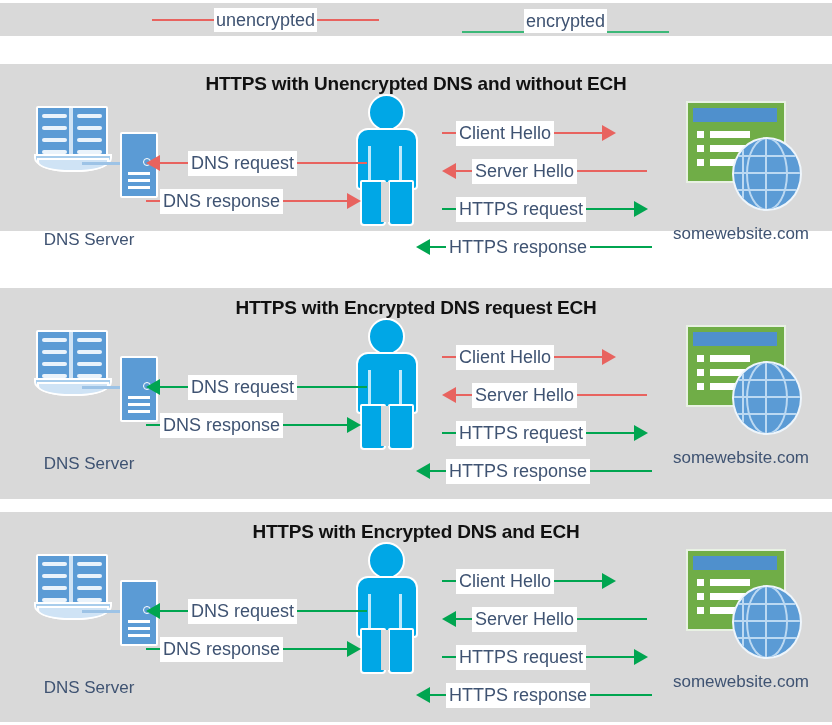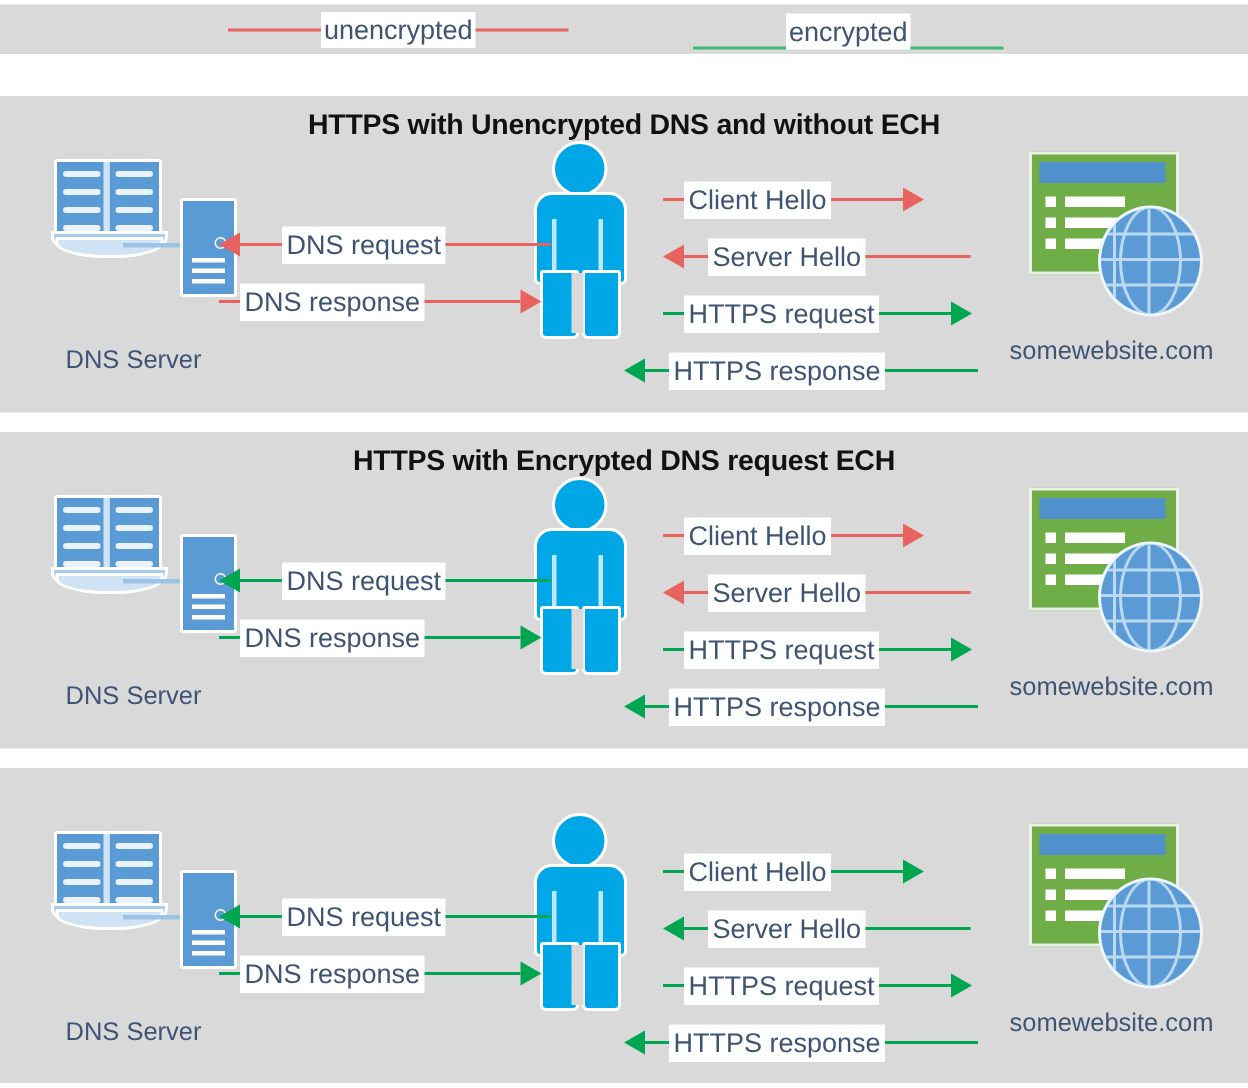--- a/index.html
+++ b/index.html
@@ -7,21 +7,21 @@
     width:832px;height:725px;
     background:#ffffff;
     font-family:"Liberation Sans", sans-serif;
     overflow:hidden;
   }
   .page{position:relative;width:832px;height:725px;background:#fff;}
 
   
   .band{position:absolute;left:0;width:832px;background:#d9d9d9;}
   #legend-band{top:3px;height:33px;}
-  #panel-1{top:64px;height:211px;}
+  #panel-1{top:64px;height:167px;}
   #panel-2{top:288px;height:211px;}
   #panel-3{top:512px;height:210px;}
 
   
   .legend-item{position:absolute;top:50%;transform:translateY(-50%);
     display:flex;align-items:center;height:26px;}
   .legend-line{height:2px;width:62px;}
   .legend-label{background:#fff;color:#3f5372;font-size:18px;
     line-height:22px;padding:1px 2px;white-space:nowrap;}
   #legend-unencrypted{left:152px;}
@@ -318,20 +318,21 @@
         <div class="head right" style="border-left-color: rgb(0, 165, 80);"></div>
       </div>
       <div class="msg" style="left: 416px; top: 170px;">
         <div class="head left" style="border-right-color: rgb(0, 165, 80);"></div>
         <div class="seg" style="width: 16px; background: rgb(0, 165, 80);"></div>
         <div class="cap">HTTPS response</div>
         <div class="seg" style="width: 62px; background: rgb(0, 165, 80);"></div>
       </div>
     </div>
   <div class="band" id="panel-3">
+      <div class="panel-title">HTTPS with Encrypted DNS and ECH</div>
       <div class="dns-icon">
         <div class="book">
           <div class="book-page left">
             <div class="book-line" style="top: 6px;"></div>
             <div class="book-line" style="top: 18px;"></div>
             <div class="book-line" style="top: 30px;"></div>
             <div class="book-line" style="top: 42px;"></div>
           </div>
           <div class="book-page right">
             <div class="book-line" style="top: 6px;"></div>

